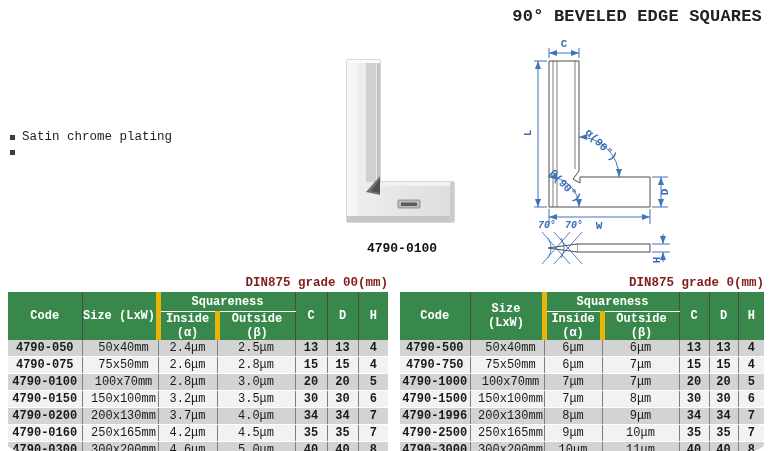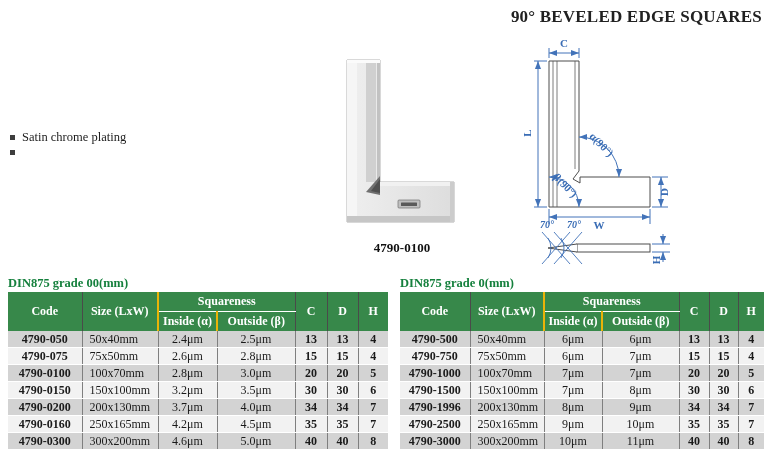--- a/index.html
+++ b/index.html
@@ -1,17 +1,17 @@
 <!DOCTYPE html>
 <html><head>
 <meta charset="utf-8">
 <style>
   html,body{margin:0;padding:0;background:#fff;}
   .page{position:relative;width:771px;height:451px;background:#ffffff;overflow:hidden;
-        font-family:Liberation Serif, serif;color:#1a1a1a;}
+        font-family:Liberation Mono, monospace;color:#1a1a1a;border-radius:21px;}
 
   
   .page-title{position:absolute;top:7px;right:9px;font-size:17px;font-weight:700;
               color:#212121;letter-spacing:.2px;}
 
   
   .features{position:absolute;left:10px;top:130px;width:200px;margin:0;padding:0;list-style:none;
             font-size:12.5px;line-height:15px;color:#1c1c1c;}
   .features li{position:relative;padding-left:12px;margin:0;}
   .features .bullet{position:absolute;left:0;top:5px;width:5px;height:5px;background:#3d3d3d;}
@@ -22,34 +22,34 @@
 
   
   .diagram{position:absolute;left:498px;top:38px;width:273px;height:234px;}
   .dim-label{font-size:11px;font-weight:700;fill:#3a6db5;}
   .dim-label-sm{font-size:10px;font-weight:700;font-style:italic;fill:#3a6db5;}
 
   
   .tbl{position:absolute;top:276px;}
   .tbl.left{left:8px;width:380px;}
   .tbl.right{left:400px;width:364px;}
-  .tbl-caption{display:flex;justify-content:flex-start;align-items:baseline;
-               font-size:12.5px;font-weight:700;color:#15803d;height:14px;margin-bottom:2px;}
+  .tbl-caption{display:flex;justify-content:flex-end;align-items:baseline;
+               font-size:12.5px;font-weight:700;color:#7f1d1d;height:14px;margin-bottom:2px;}
   table{border-collapse:collapse;table-layout:fixed;width:100%;font-size:12px;}
   th{background:#37884A;color:#fff;font-weight:700;height:19px;padding:0;text-align:center;}
   th.b-dark{border-left:1px solid #4a4a4a;text-align:center;}
-  th.b-light{border-left:2px solid #eab308;}
+  th.b-light{border-left:5px solid #eab308;}
   th.sq{border-bottom:1px solid #ffffff;}
   tbody td{height:16px;padding:0;text-align:center;color:#1a1a1a;
            border-bottom:1px solid #ffffff;}
   tbody td + td{border-left:1px solid #7f7f7f;}
   tbody tr:nth-child(odd) td{background:#d3d3d3;}
   tbody tr:nth-child(even) td{background:#f2f2f2;}
   tbody td.c0{font-weight:700;}
-  tbody td.c1{text-align:left;padding-left:7px;}
+  tbody td.c1{text-align:center;padding-left:7px;}
   tbody td.c4,tbody td.c5,tbody td.c6{font-weight:700;}
 </style>
 </head>
 <body>
 
 <div class="page">
 
   <div class="page-title">90° BEVELED EDGE SQUARES</div>
 
   <ul class="features">

